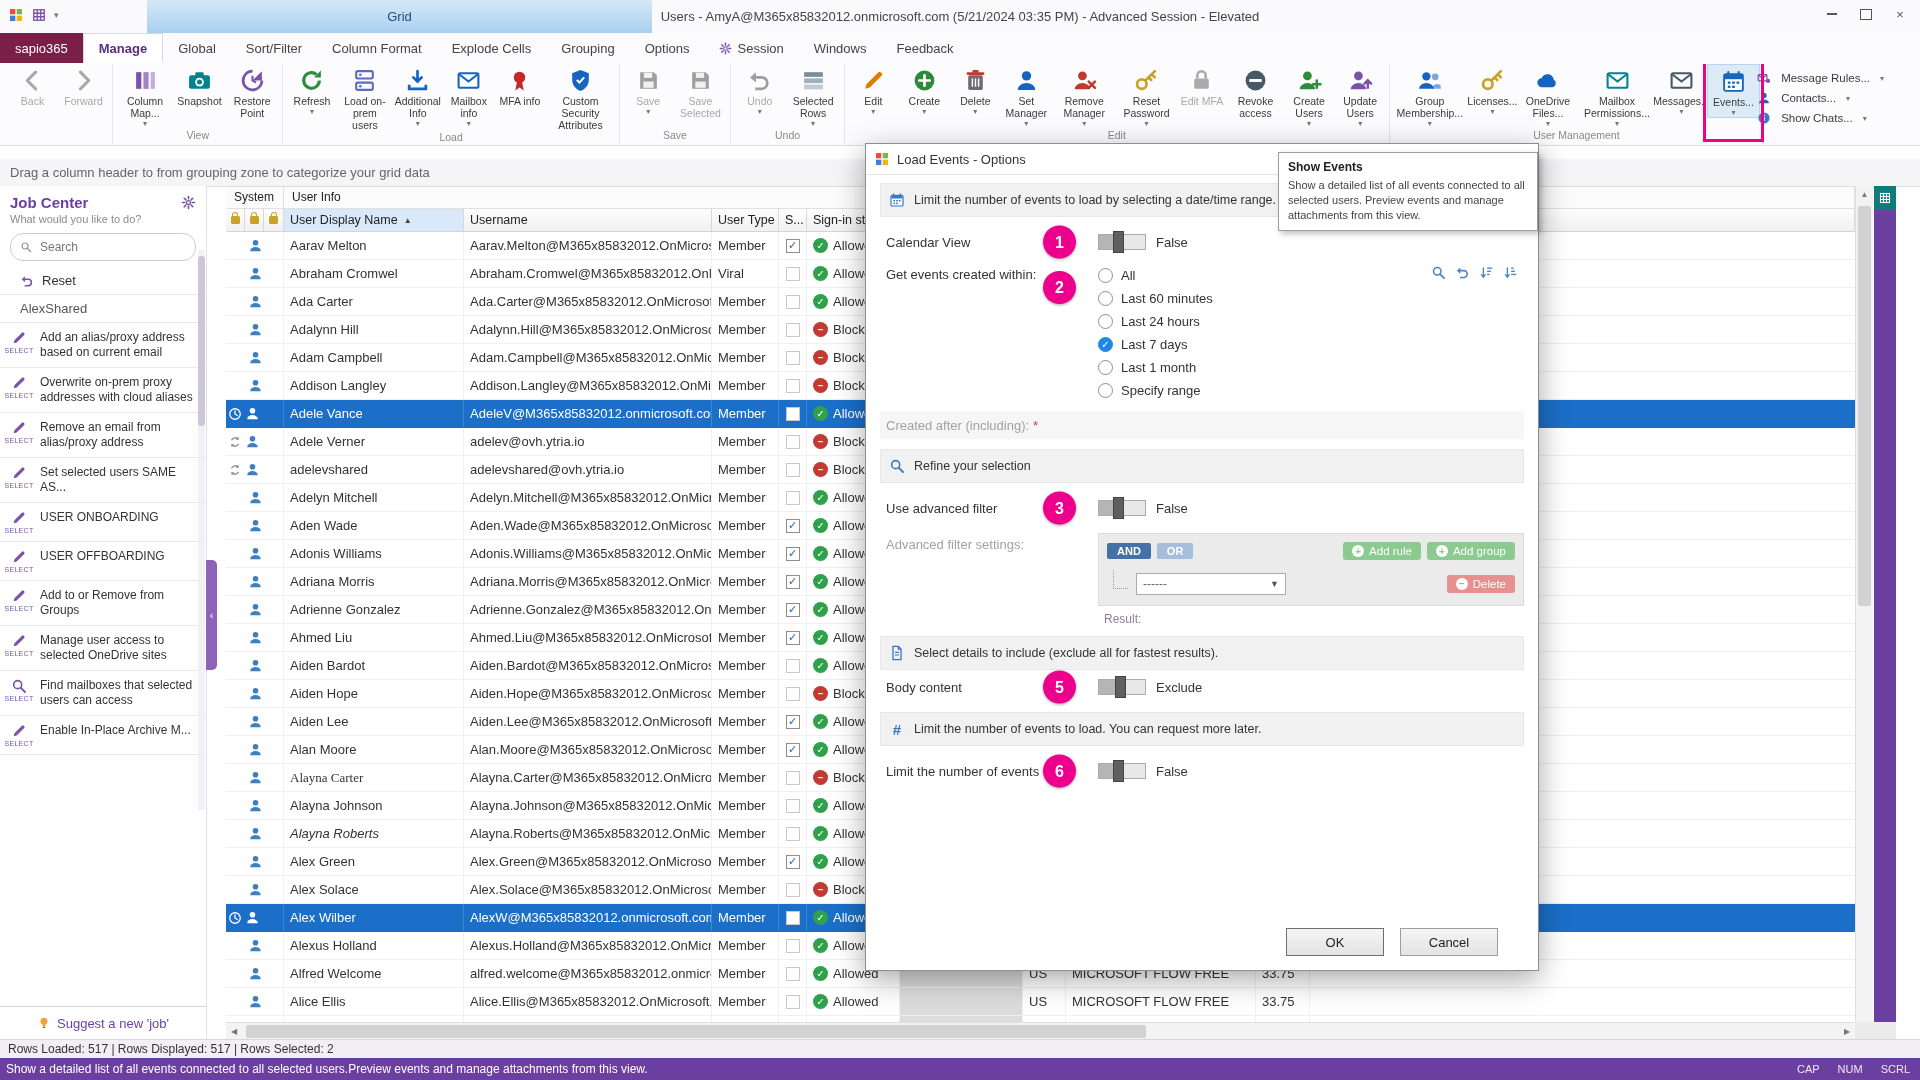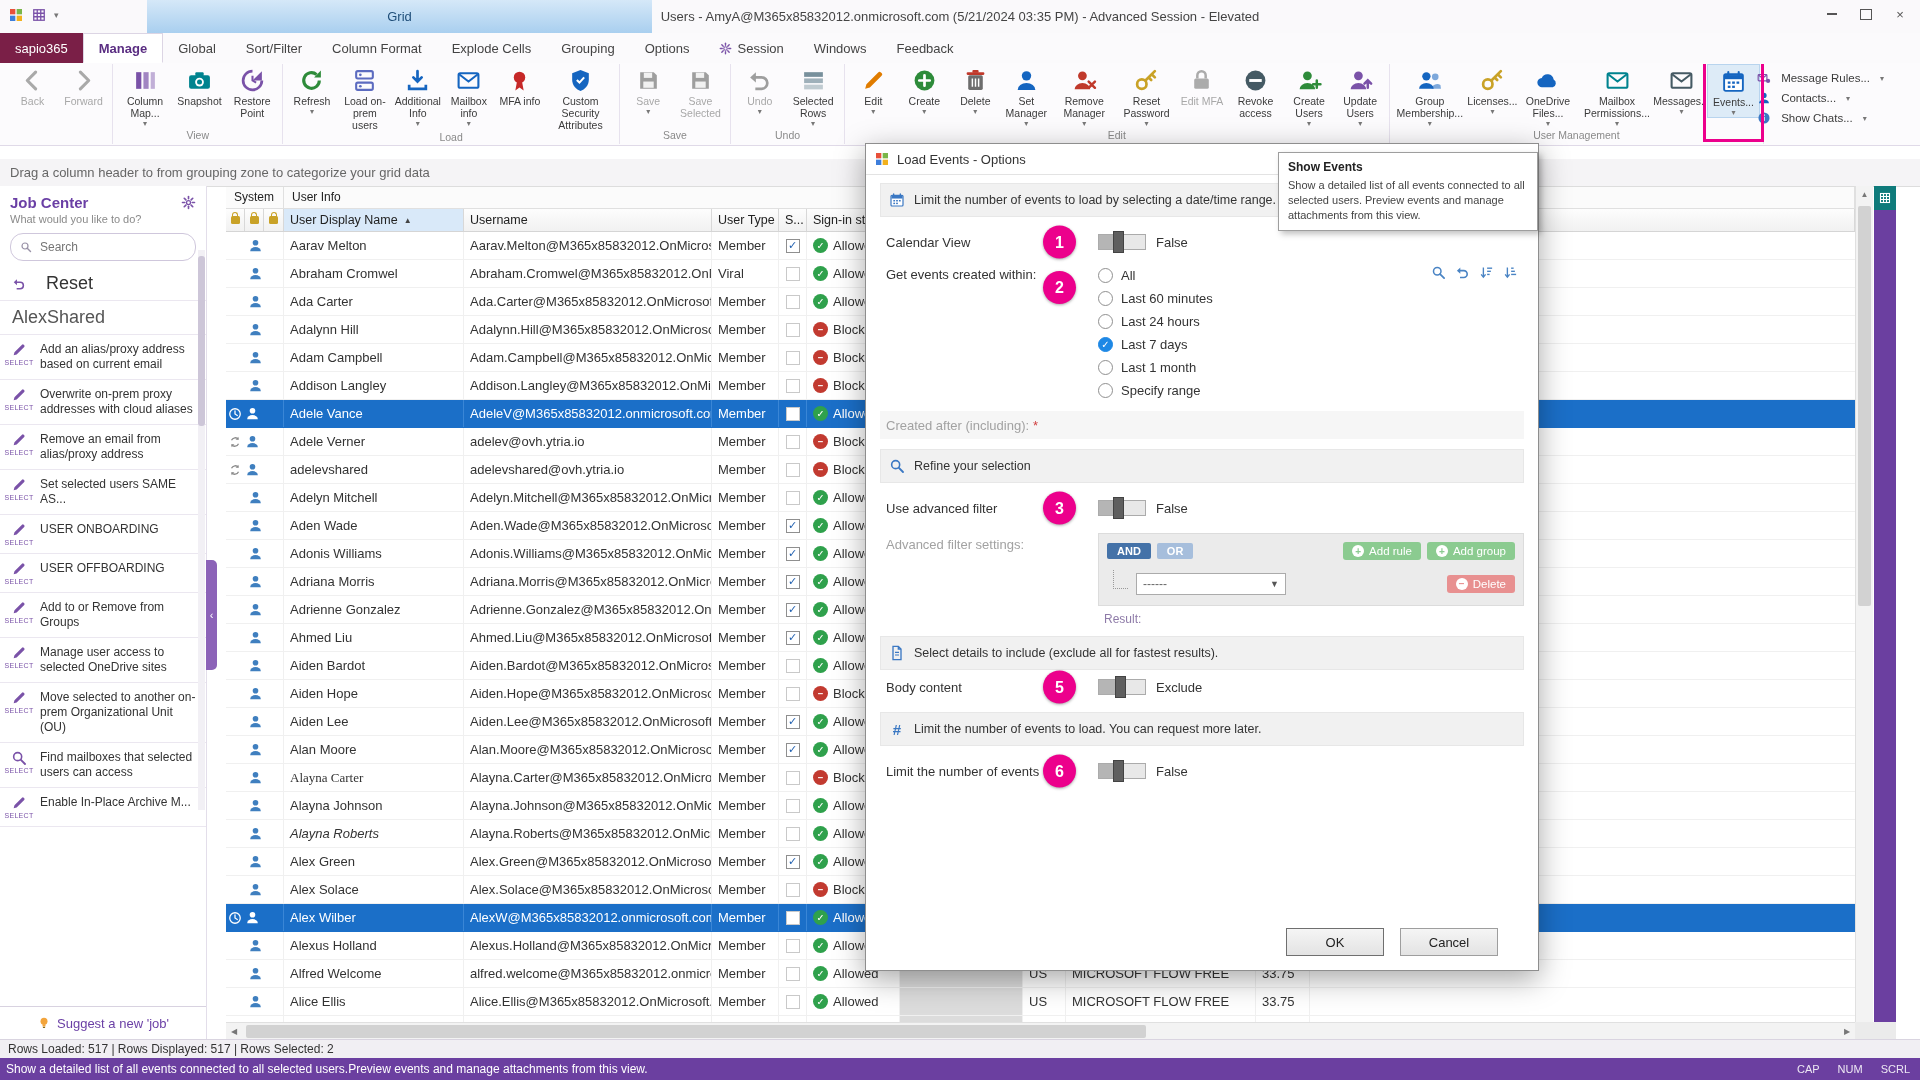--- a/index.html
+++ b/index.html
@@ -49,21 +49,21 @@
   #dragzone{position:absolute;left:0;top:159px;width:1920px;height:27px;background:#F5F4F6;border-bottom:1px solid #DDDDDD;
      display:flex;align-items:center;padding-left:10px;color:#666;font-size:13px;z-index:2;}
 
   
   #sidebar{position:absolute;left:0;top:186px;width:206px;height:853px;background:#fff;border-right:1px solid #E3DEEA;overflow:hidden;z-index:2;}
   #jc-title-row{display:flex;align-items:center;padding:8px 10px 0;}
   #jc-title{font-size:15px;font-weight:bold;color:#6A3FA5;flex:1;}
   #jc-sub{padding:2px 10px 0;font-size:11px;color:#8A8A8A;}
   #jc-search{margin:8px 10px 6px;height:26px;border:1px solid #CFC7DC;border-radius:13px;display:flex;align-items:center;padding:0 9px;gap:6px;background:#fff;}
   #jc-search input{border:none;outline:none;flex:1;font-size:12px;font-family:inherit;color:#555;background:transparent;}
-  .jc-row{display:flex;align-items:center;gap:20px;padding:6px 12px;border-bottom:1px solid #EBE7F0;font-size:18px;color:#333;}
+  .jc-row{display:flex;align-items:center;gap:8px;padding:6px 20px;border-bottom:1px solid #EBE7F0;font-size:13px;color:#333;}
   #jc-items{overflow:hidden;height:620px;}
   .jc-item{display:flex;gap:6px;padding:7px 6px 7px 4px;border-bottom:1px solid #EBE7F0;}
   .jc-item.accent{border-left:4px solid #7A52A8;}
   .jc-ic{width:30px;flex:none;display:flex;flex-direction:column;align-items:center;}
   .jc-icon{width:16px;height:16px;}
   .jc-badge{font-size:7px;color:#7A52A8;letter-spacing:.3px;margin-top:1px;}
   .jc-label{font-size:12px;color:#333;line-height:1.25;}
   #jc-footer{position:absolute;left:0;right:0;bottom:0;height:32px;border-top:1px solid #D8D2E0;background:#fff;
      display:flex;align-items:center;justify-content:center;gap:6px;color:#6A3FA5;font-size:13px;}
   #jc-scroll{position:absolute;right:1px;top:64px;width:7px;height:560px;background:#F2F0F5;}
@@ -789,31 +789,20 @@
             </svg>
           </span>
           <span class="jc-badge">SELECT</span>
         </div>
         <div class="jc-label">Manage user access to selected OneDrive sites</div>
       </div>
       <div class="jc-item">
         <div class="jc-ic">
           <span class="ic jc-icon" style="width: 16px; height: 16px;">
             <svg viewBox="0 0 24 24">
-              <path d="M4 20 l1.2-4.5 L16.5 4.2 a1.8 1.8 0 0 1 2.6 0 l0.7 0.7 a1.8 1.8 0 0 1 0 2.6 L8.5 18.8 Z" fill="#7A52A8"></path>
-            </svg>
-          </span>
-          <span class="jc-badge">SELECT</span>
-        </div>
-        <div class="jc-label">Move selected to another on-prem Organizational Unit (OU)</div>
-      </div>
-      <div class="jc-item">
-        <div class="jc-ic">
-          <span class="ic jc-icon" style="width: 16px; height: 16px;">
-            <svg viewBox="0 0 24 24">
               <circle cx="10" cy="10" r="6" fill="none" stroke="#7A52A8" stroke-width="2.4"></circle>
               <path d="M14.5 14.5 L21 21" stroke="#7A52A8" stroke-width="2.8" stroke-linecap="round"></path>
             </svg>
           </span>
           <span class="jc-badge">SELECT</span>
         </div>
         <div class="jc-label">Find mailboxes that selected users can access</div>
       </div>
       <div class="jc-item">
         <div class="jc-ic">

